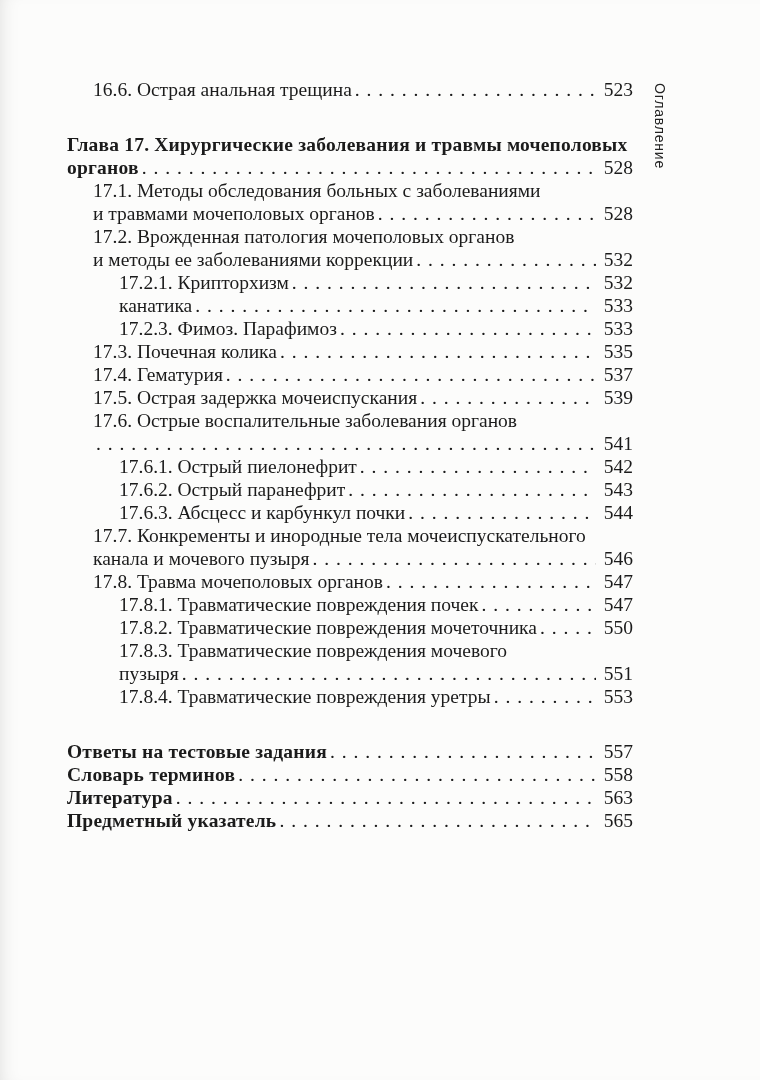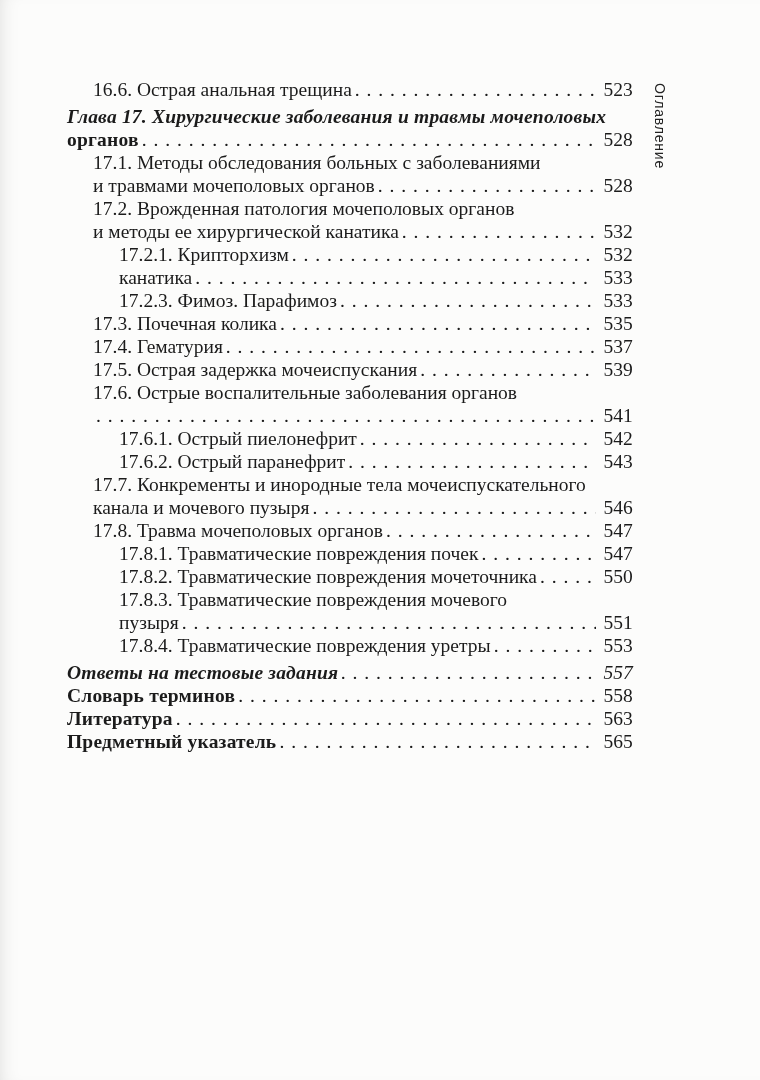--- a/index.html
+++ b/index.html
@@ -39,40 +39,40 @@
     left: 67px;
     width: 566px;
   }
   .toc-row {
     display: flex;
     align-items: baseline;
     line-height: 23px;
     font-size: 19.5px;
     white-space: nowrap;
   }
-  .toc-row.gap-before { margin-top: 4px; font-style: italic; }
+  .toc-row.gap-before { margin-top: 32px; }
   .toc-row.indent-1 { padding-left: 26px; }
   .toc-row.indent-2 { padding-left: 52px; }
   .toc-row.bold .entry-text { font-weight: bold; letter-spacing: 0.2px; }
   .entry-text { flex: 0 0 auto; }
   .leader {
     flex: 1 1 auto;
     overflow: hidden;
     white-space: nowrap;
     margin: 0 7px 0 3px;
     letter-spacing: 1px;
     color: #1b1b1b;
     min-width: 0;
   }
   .leader::after {
     content: ". . . . . . . . . . . . . . . . . . . . . . . . . . . . . . . . . . . . . . . . . . . . . . . . . . . . . . . . . . . . . . . . . . . .";
   }
   .page-num {
     flex: 0 0 auto;
-    text-align: center;
+    text-align: right;
     min-width: 30px;
   }
 </style>
 </head>
 <body>
 
 <div class="page">
   <div class="margin-label">Оглавление</div>
 
   <main class="toc">
@@ -95,21 +95,21 @@
       </div>
       <div class="toc-row indent-1">
         <span class="entry-text">и травмами мочеполовых органов</span>
         <span class="leader"></span>
         <span class="page-num">528</span>
       </div>
       <div class="toc-row indent-1">
         <span class="entry-text">17.2. Врожденная патология мочеполовых органов</span>
       </div>
       <div class="toc-row indent-1">
-        <span class="entry-text">и методы ее хирургической канатика</span>
+        <span class="entry-text">и методы ее заболеваниями коррекции</span>
         <span class="leader"></span>
         <span class="page-num">532</span>
       </div>
       <div class="toc-row indent-2">
         <span class="entry-text">17.2.1. Крипторхизм</span>
         <span class="leader"></span>
         <span class="page-num">532</span>
       </div>
       <div class="toc-row indent-2">
         <span class="entry-text">канатика</span>
@@ -145,20 +145,25 @@
       </div>
       <div class="toc-row indent-2">
         <span class="entry-text">17.6.1. Острый пиелонефрит</span>
         <span class="leader"></span>
         <span class="page-num">542</span>
       </div>
       <div class="toc-row indent-2">
         <span class="entry-text">17.6.2. Острый паранефрит</span>
         <span class="leader"></span>
         <span class="page-num">543</span>
+      </div>
+      <div class="toc-row indent-2">
+        <span class="entry-text">17.6.3. Абсцесс и карбункул почки</span>
+        <span class="leader"></span>
+        <span class="page-num">544</span>
       </div>
       <div class="toc-row indent-1">
         <span class="entry-text">17.7. Конкременты и инородные тела мочеиспускательного</span>
       </div>
       <div class="toc-row indent-1">
         <span class="entry-text">канала и мочевого пузыря</span>
         <span class="leader"></span>
         <span class="page-num">546</span>
       </div>
       <div class="toc-row indent-1">

